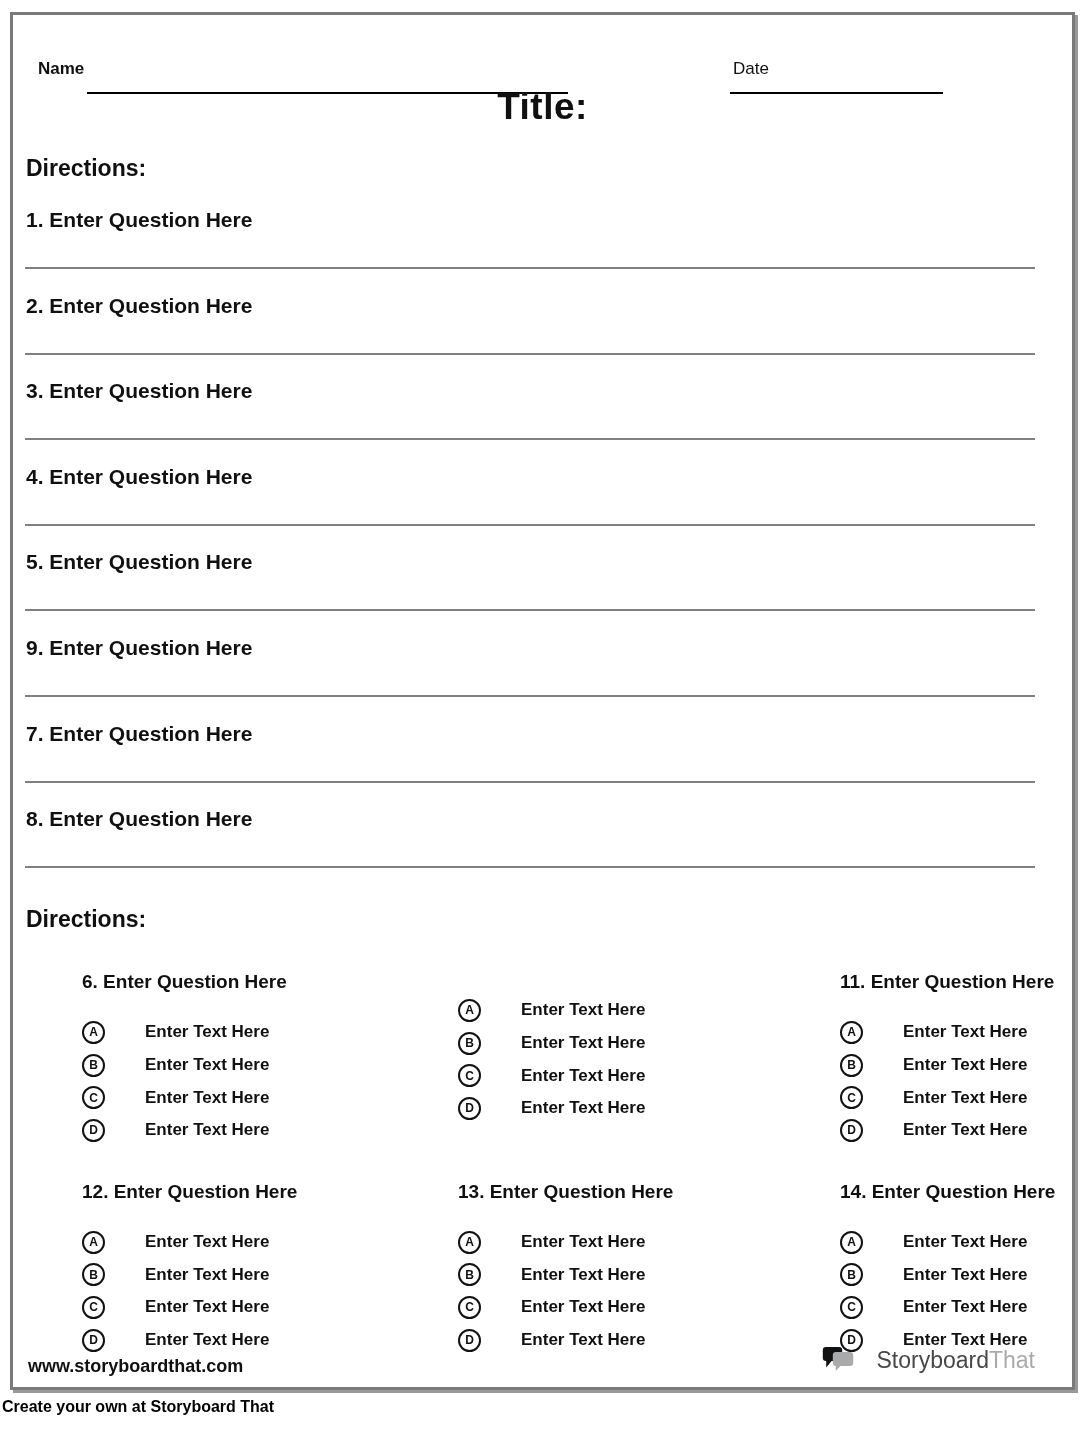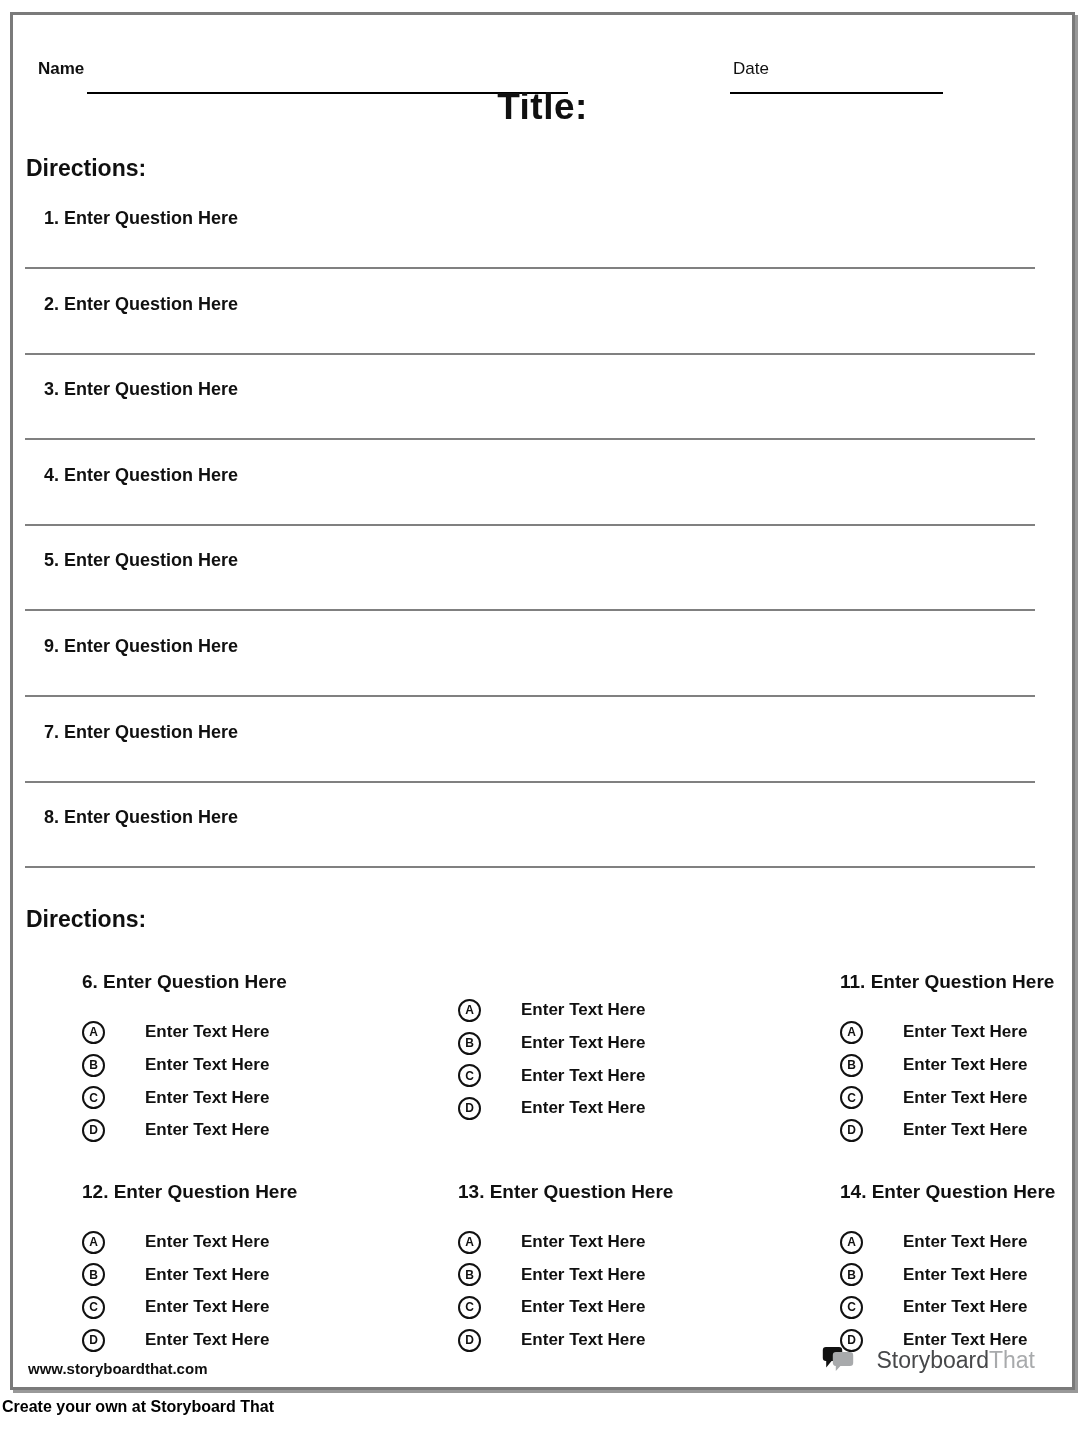--- a/index.html
+++ b/index.html
@@ -16,36 +16,36 @@
   .name-label{position:absolute;left:25px;top:44px;font-size:17px;font-weight:bold;text-align:center;}
   .name-line{position:absolute;left:74px;top:59px;width:481px;height:18px;border-bottom:2px solid #000;}
   .date-label{position:absolute;left:684px;top:44px;font-size:17px;font-weight:normal;margin-left:36px;}
   .date-line{position:absolute;left:717px;top:59px;width:213px;height:18px;border-bottom:2px solid #000;}
   .title{position:absolute;left:0;top:71px;width:100%;text-align:center;font-size:37px;font-weight:bold;letter-spacing:.5px;}
   .directions-1{position:absolute;left:13px;top:140px;font-size:23px;font-weight:bold;}
   .directions-2{position:absolute;left:13px;top:891px;font-size:23px;font-weight:bold;}
   
   .oq-wrap{position:absolute;left:12px;right:37px;top:193px;}
   .oq{position:relative;height:85.6px;}
-  .oq-label{position:absolute;left:19px;top:0;font-size:18px;font-weight:bold;}
+  .oq-label{position:absolute;left:1px;top:0;font-size:21px;font-weight:bold;}
   .oq-line{position:absolute;left:0;right:0;top:59px;height:0;border-bottom:2px solid #808080;}
   
   .mc-grid{position:absolute;left:69px;top:956px;display:grid;grid-template-columns:376px 382px auto;row-gap:34px;}
   .mc-q{}
   .mc-label{font-size:19px;font-weight:bold;height:22px;line-height:22px;}
   .choices{margin-top:23px;}
   .choice{display:flex;align-items:center;height:32.7px;}
   .bubble{
     width:19px;height:19px;border:2px solid #111;border-radius:50%;
     display:flex;align-items:center;justify-content:center;
     font-size:12px;font-weight:bold;flex:0 0 auto;line-height:1;
   }
   .choice-text{margin-left:40px;font-size:17px;font-weight:bold;text-align:right;}
   
-  .site{position:absolute;left:15px;bottom:10px;font-size:15px;font-weight:bold;}
+  .site{position:absolute;left:15px;bottom:10px;font-size:18px;font-weight:bold;}
   .logo{position:absolute;right:37px;bottom:12px;display:flex;align-items:center;gap:20px;}
   .logo-mark{width:34px;height:29px;flex:0 0 auto;}
   .logo-text{font-size:23px;color:#47484a;white-space:nowrap;}
   .logo-that{color:#a8aaac;}
   .create-own{
     position:absolute;left:2px;top:1398px;font-size:16px;font-weight:bold;
     color:#000;text-decoration:none;
   }
 </style>
 </head>

